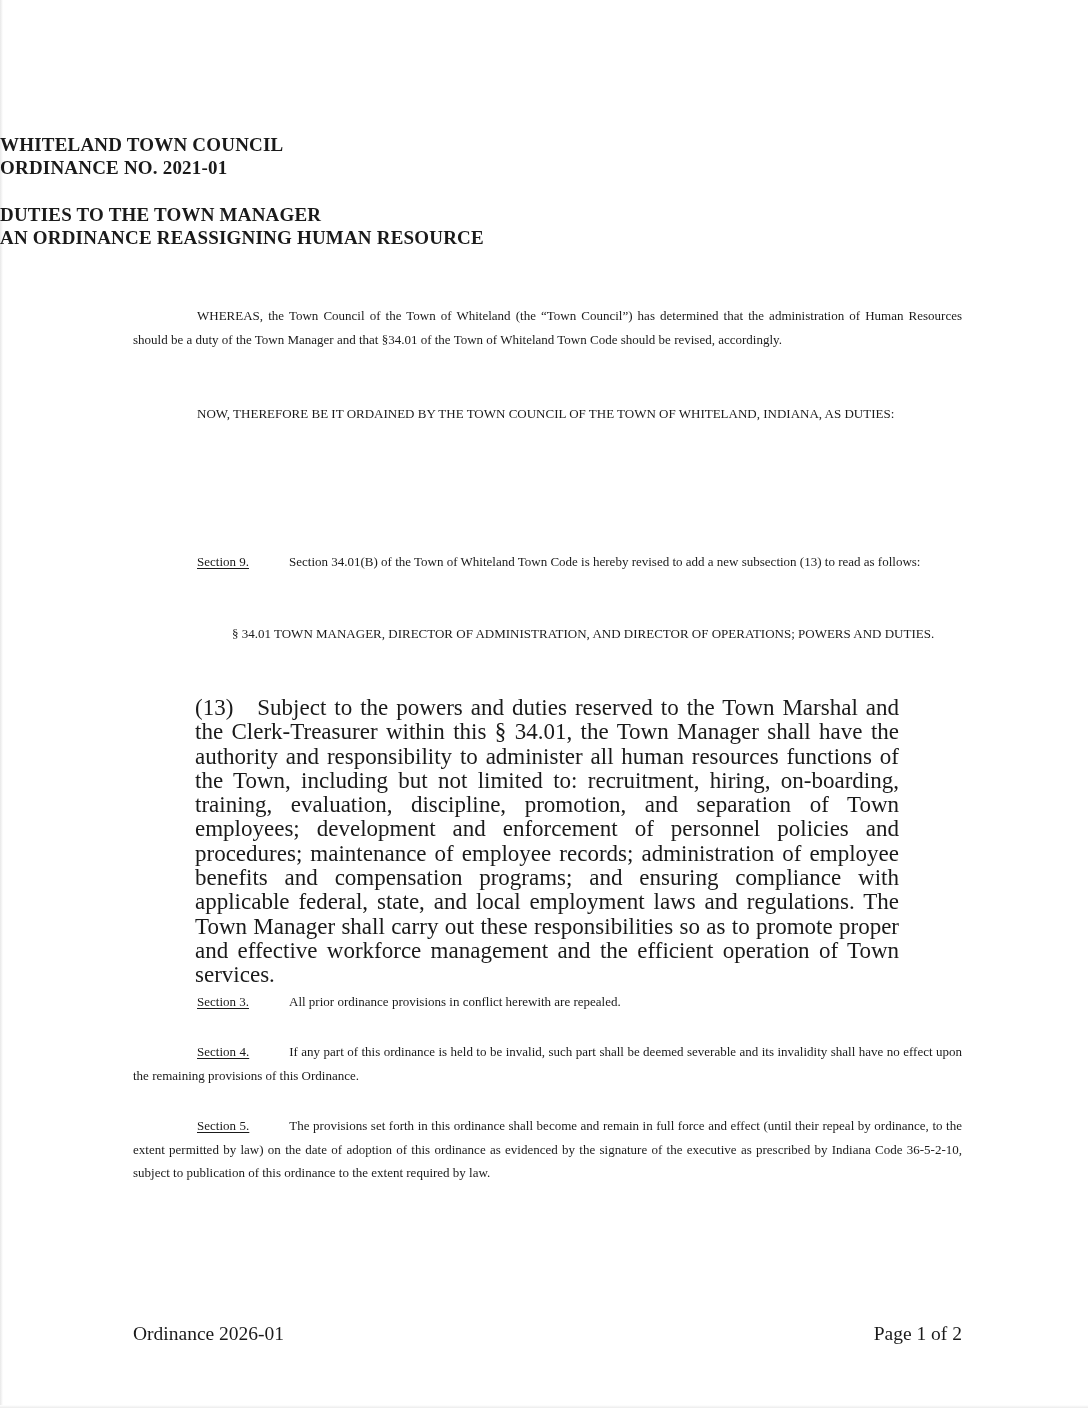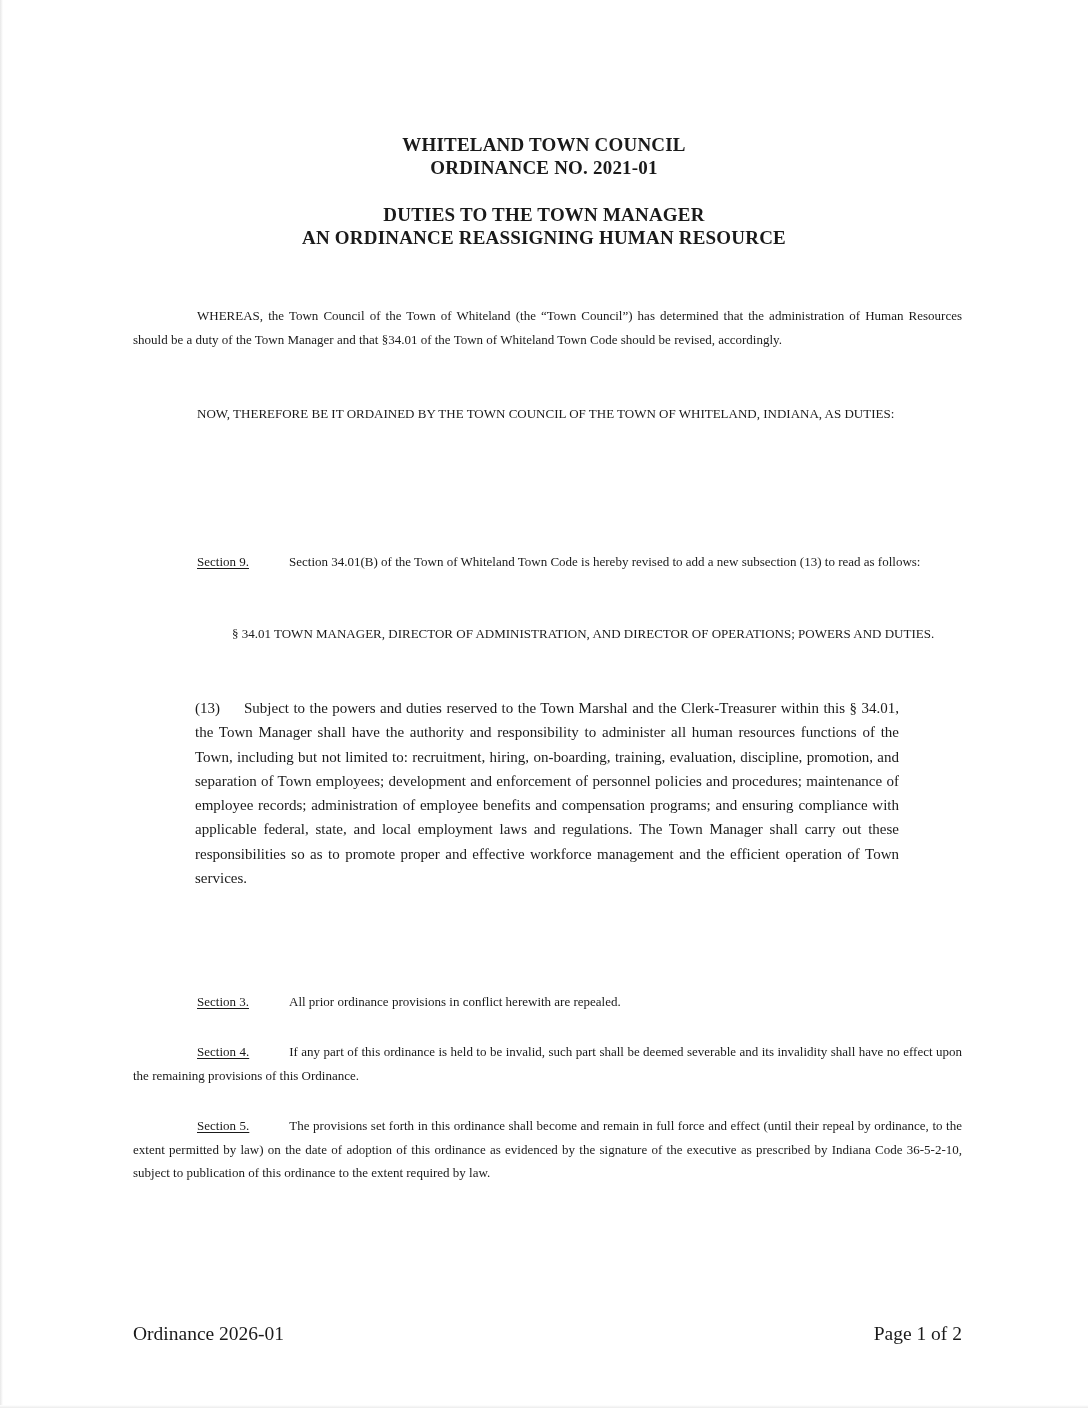--- a/index.html
+++ b/index.html
@@ -2,33 +2,33 @@
 <html><head>
   <meta charset="utf-8">
   <style>
     html, body { margin: 0; padding: 0; background: #ffffff; }
     body {
       width: 1088px; height: 1408px; position: relative; overflow: hidden;
       font-family: "Liberation Serif", "DejaVu Serif", serif;
       color: #1a1a1a;
     }
     .page { position: absolute; left: 0; top: 0; width: 1088px; height: 1408px; background: #fff; }
-    .title-block { position: absolute; left: 0; width: 1088px; text-align: center; font-weight: bold; font-size: 19px; line-height: 23px; letter-spacing: 0.2px; }
+    .title-block { position: absolute; left: 0; width: 1088px; text-align: left; font-weight: bold; font-size: 19px; line-height: 23px; letter-spacing: 0.2px; }
     .t1 { top: 133px; }
     .t2 { top: 203px; }
     .para {
       position: absolute; left: 133px; width: 829px;
       font-size: 13px; line-height: 23.5px; text-align: justify;
     }
     .para .indent { display: inline-block; width: 64px; }
     .sec-label { text-decoration: underline; text-underline-offset: 2px; }
     .sec-gap { display: inline-block; width: 40px; }
     .sub {
       position: absolute; left: 195px; width: 704px;
-      font-size: 15px; line-height: 24.3px; text-align: justify;
+      font-size: 23px; line-height: 24.3px; text-align: justify;
     }
     .sub .num-gap { display: inline-block; width: 24px; }
     .footer { position: absolute; top: 1322px; font-size: 19.5px; line-height: 23px; }
     .footer-left { left: 133px; }
     .footer-right { right: 126px; }
     .scan-edge { position: absolute; left: 0; top: 0; width: 3px; height: 1408px; background: linear-gradient(to right, #e8e8e8, #ffffff); }
     .scan-bottom { position: absolute; left: 0; bottom: 0; width: 1088px; height: 3px; background: linear-gradient(to top, #ececec, #ffffff); }
   </style>
 </head>
 <body>

